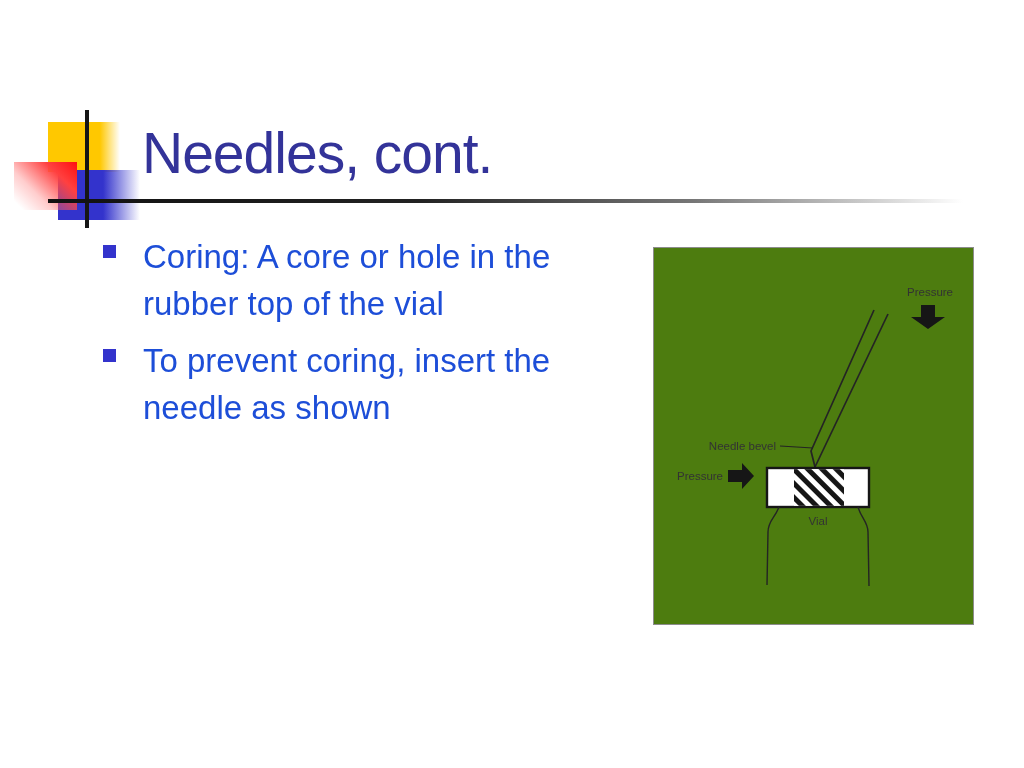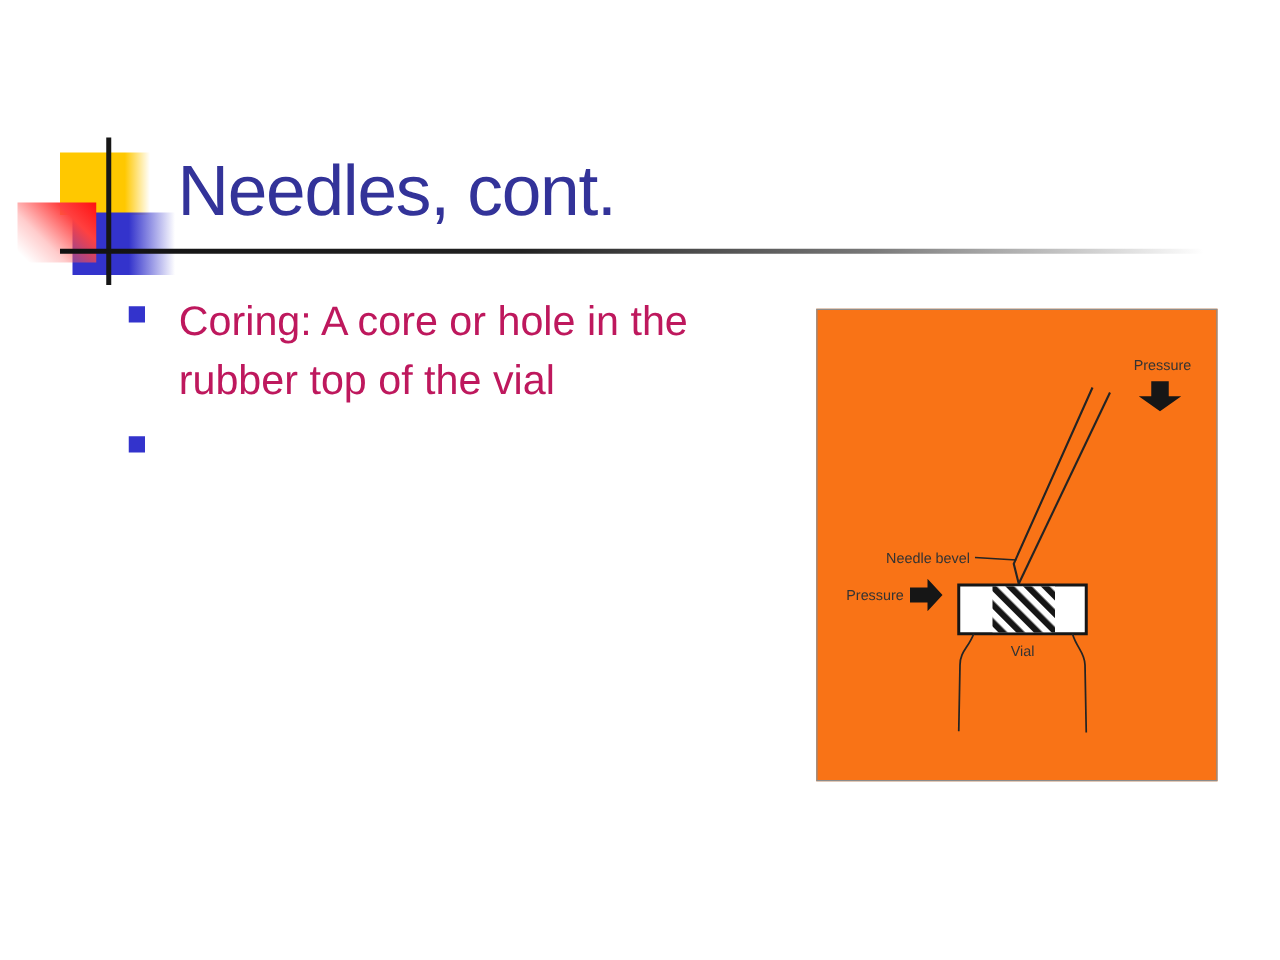--- a/index.html
+++ b/index.html
@@ -19,25 +19,25 @@
   #hrule{position:absolute;left:48px;top:199px;width:924px;height:4px;z-index:5;
     background:linear-gradient(to right,#111 0%,#222 40%,#777 70%,#c9c9c9 88%,rgba(255,255,255,0) 99%);}
   
   #title{
     position:absolute;left:142px;top:124px;width:700px;
     font-size:57px;line-height:58px;color:#333399;letter-spacing:-1px;z-index:4;
   }
   
   #bullets{position:absolute;left:103px;top:233px;width:505px;z-index:4;}
   .bullet-item{position:relative;padding-left:40px;width:460px;
-    font-size:33px;line-height:47px;color:#be185d;margin-bottom:10px;}
+    font-size:33px;line-height:47px;color:#1d4ed8;margin-bottom:10px;}
   .bullet-item .marker{position:absolute;left:0;top:12px;width:13px;height:13px;background:#3333cc;}
   
   #figure-panel{position:absolute;left:653px;top:247px;width:319px;height:376px;
-    border:1px solid #8c8c8c;background:#f97316;z-index:4;}
+    border:1px solid #8c8c8c;background:#4d7c0f;z-index:4;}
   #figure-caption{position:absolute;left:653px;top:634px;width:340px;
     font-family:"DejaVu Serif",serif;font-style:italic;font-weight:bold;
     font-size:12.5px;letter-spacing:-0.3px;color:#222;white-space:nowrap;z-index:4;}
   svg text{font-family:"Liberation Sans",sans-serif;fill:#333;}
 </style>
 </head>
 <body>
 
 <div id="slide">
 
@@ -49,20 +49,21 @@
 
   <div id="title">Needles, cont.</div>
 
   <div id="bullets">
     <div class="bullet-item">
       <span class="marker"></span>
       <span>Coring: A core or hole in the rubber top of the vial</span>
     </div>
     <div class="bullet-item">
       <span class="marker"></span>
+      <span>To prevent coring, insert the needle as shown</span>
     </div>
   </div>
 
   <div id="figure-panel">
     <svg width="319" height="376" viewBox="0 0 319 376">
       <defs>
         <pattern id="hatch" width="10" height="10" patternUnits="userSpaceOnUse" patternTransform="rotate(-45)">
           <rect width="10" height="10" fill="#ffffff"></rect>
           <rect width="5" height="10" fill="#161616"></rect>
         </pattern>

